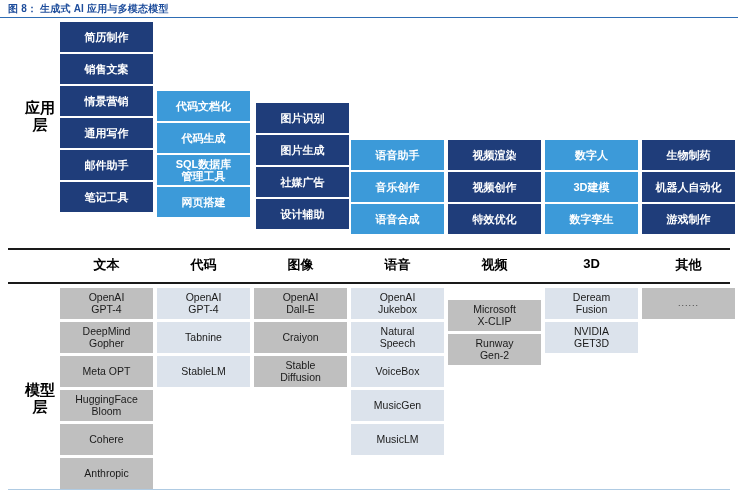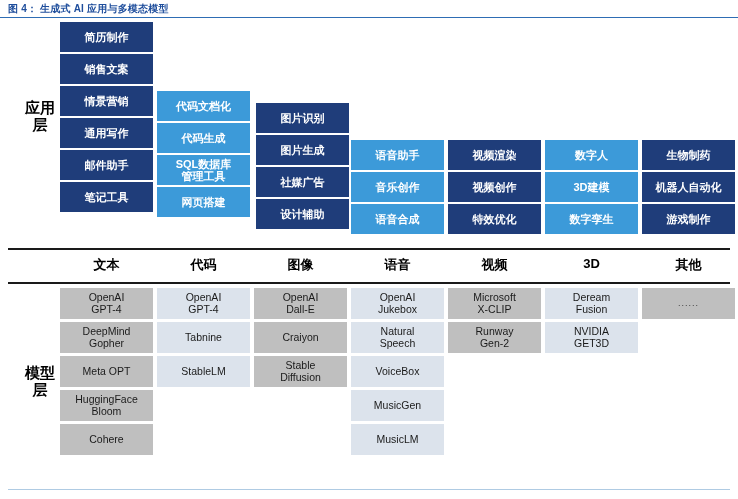--- a/index.html
+++ b/index.html
@@ -22,21 +22,21 @@
     position:absolute;left:8px;top:489px;width:722px;height:1px;
     background:#AFCBE3;
   }
   
   .layer-label{
     position:absolute;width:30px;text-align:center;
     font-size:15px;font-weight:bold;color:#000;
     line-height:17px;
   }
   #app-layer-label{left:25px;top:99px;}
-  #model-layer-label{left:25px;top:364px;}
+  #model-layer-label{left:25px;top:381px;}
 
   
   #app-layer{position:absolute;left:0;top:22px;width:738px;height:215px;}
   .app-col{position:absolute;width:93px;}
   .app-cell{
     width:93px;height:30px;margin-bottom:2px;
     display:flex;align-items:center;justify-content:center;
     text-align:center;color:#ffffff;font-size:11px;font-weight:bold;
     line-height:12px;box-sizing:border-box;padding:0 2px;
   }
@@ -61,21 +61,21 @@
     text-align:center;color:#1a1a1a;font-size:10.5px;
     line-height:11.5px;box-sizing:border-box;padding:0 2px;
   }
   .grey{background:#BFBFBF;}
   .lgrey{background:#DCE3EC;}
   .dots{letter-spacing:1px;font-size:9px;color:#3a3a3a;}
 </style>
 </head>
 <body>
 
-<div id="fig-title">图 4： 生成式 AI 应用与多模态模型</div>
+<div id="fig-title">图 8： 生成式 AI 应用与多模态模型</div>
 <div id="title-rule"></div>
 
 <div id="app-layer-label" class="layer-label">应用层</div>
 <div id="app-layer">
     <div class="app-col" style="left: 60px; top: 0px;">
       <div class="app-cell navy">简历制作</div>
       <div class="app-cell navy">销售文案</div>
       <div class="app-cell navy">情景营销</div>
       <div class="app-cell navy">通用写作</div>
       <div class="app-cell navy">邮件助手</div>
@@ -128,39 +128,40 @@
   </div>
 
 <div id="model-layer-label" class="layer-label">模型层</div>
 <div id="model-layer">
     <div class="mdl-col" style="left: 60px; top: 0px;">
       <div class="mdl-cell grey">OpenAI<br>GPT-4</div>
       <div class="mdl-cell grey">DeepMind<br>Gopher</div>
       <div class="mdl-cell grey">Meta OPT</div>
       <div class="mdl-cell grey">HuggingFace<br>Bloom</div>
       <div class="mdl-cell grey">Cohere</div>
+      <div class="mdl-cell grey">Anthropic</div>
     </div>
     <div class="mdl-col" style="left: 157px; top: 0px;">
       <div class="mdl-cell lgrey">OpenAI<br>GPT-4</div>
       <div class="mdl-cell lgrey">Tabnine</div>
       <div class="mdl-cell lgrey">StableLM</div>
     </div>
     <div class="mdl-col" style="left: 254px; top: 0px;">
       <div class="mdl-cell grey">OpenAI<br>Dall-E</div>
       <div class="mdl-cell grey">Craiyon</div>
       <div class="mdl-cell grey">Stable<br>Diffusion</div>
     </div>
     <div class="mdl-col" style="left: 351px; top: 0px;">
       <div class="mdl-cell lgrey">OpenAI<br>Jukebox</div>
       <div class="mdl-cell lgrey">Natural<br>Speech</div>
       <div class="mdl-cell lgrey">VoiceBox</div>
       <div class="mdl-cell lgrey">MusicGen</div>
       <div class="mdl-cell lgrey">MusicLM</div>
     </div>
-    <div class="mdl-col" style="left: 448px; top: 0px;">
+    <div class="mdl-col" style="left: 448px; top: 12px;">
       <div class="mdl-cell grey">Microsoft<br>X-CLIP</div>
       <div class="mdl-cell grey">Runway<br>Gen-2</div>
     </div>
     <div class="mdl-col" style="left: 545px; top: 0px;">
       <div class="mdl-cell lgrey">Deream<br>Fusion</div>
       <div class="mdl-cell lgrey">NVIDIA<br>GET3D</div>
     </div>
     <div class="mdl-col" style="left: 642px; top: 0px;">
       <div class="mdl-cell grey dots">......</div>
     </div>

